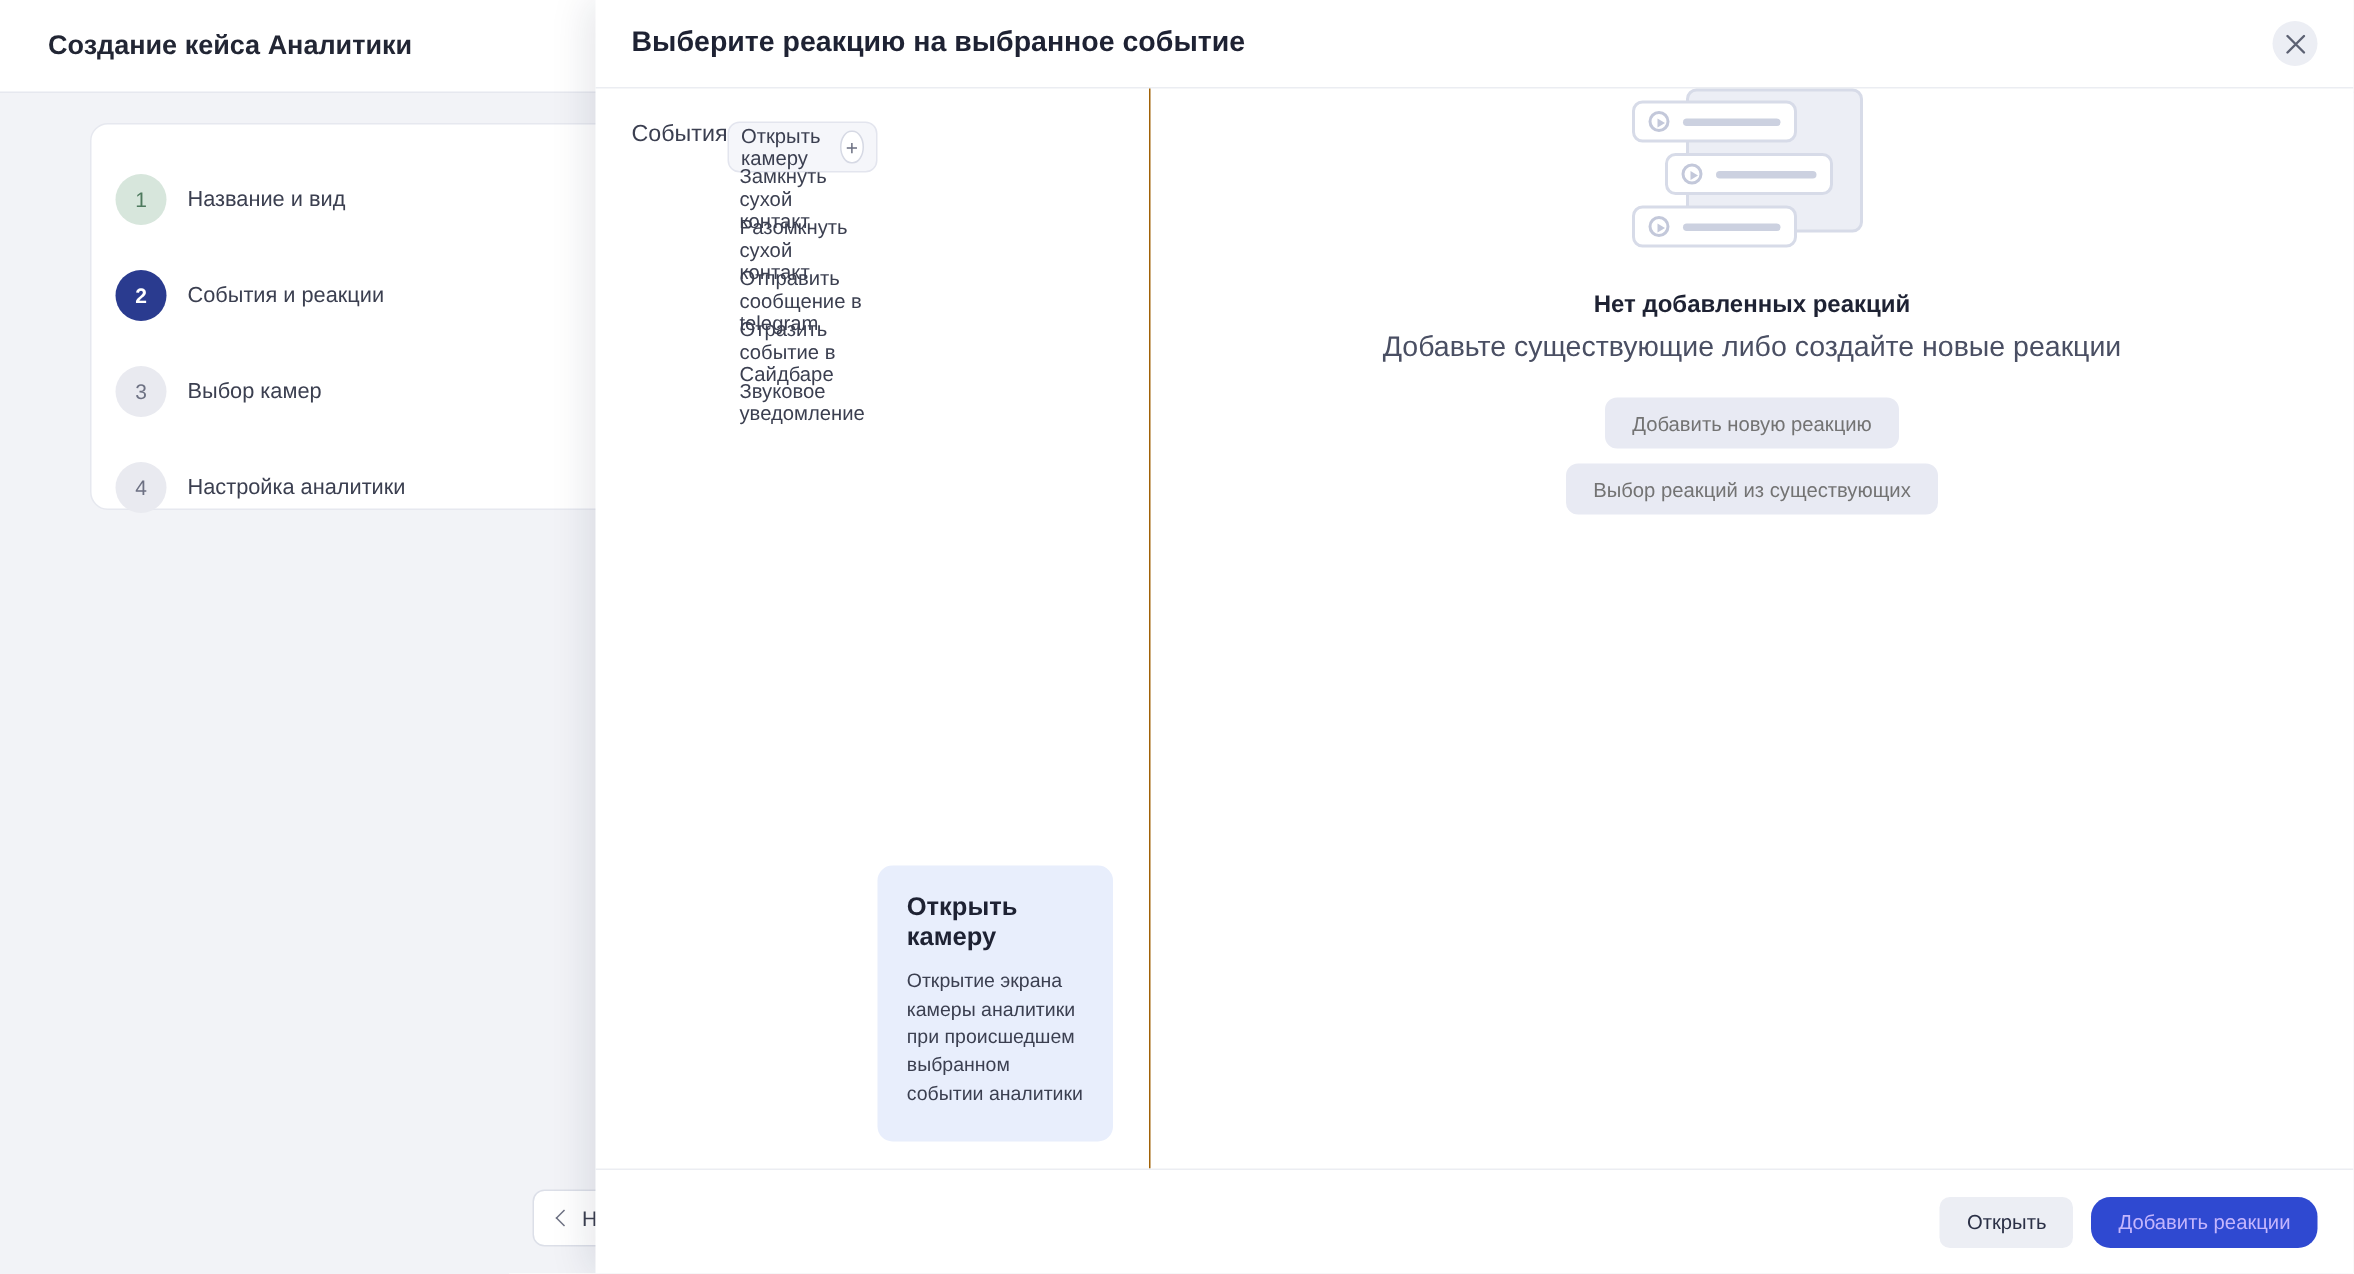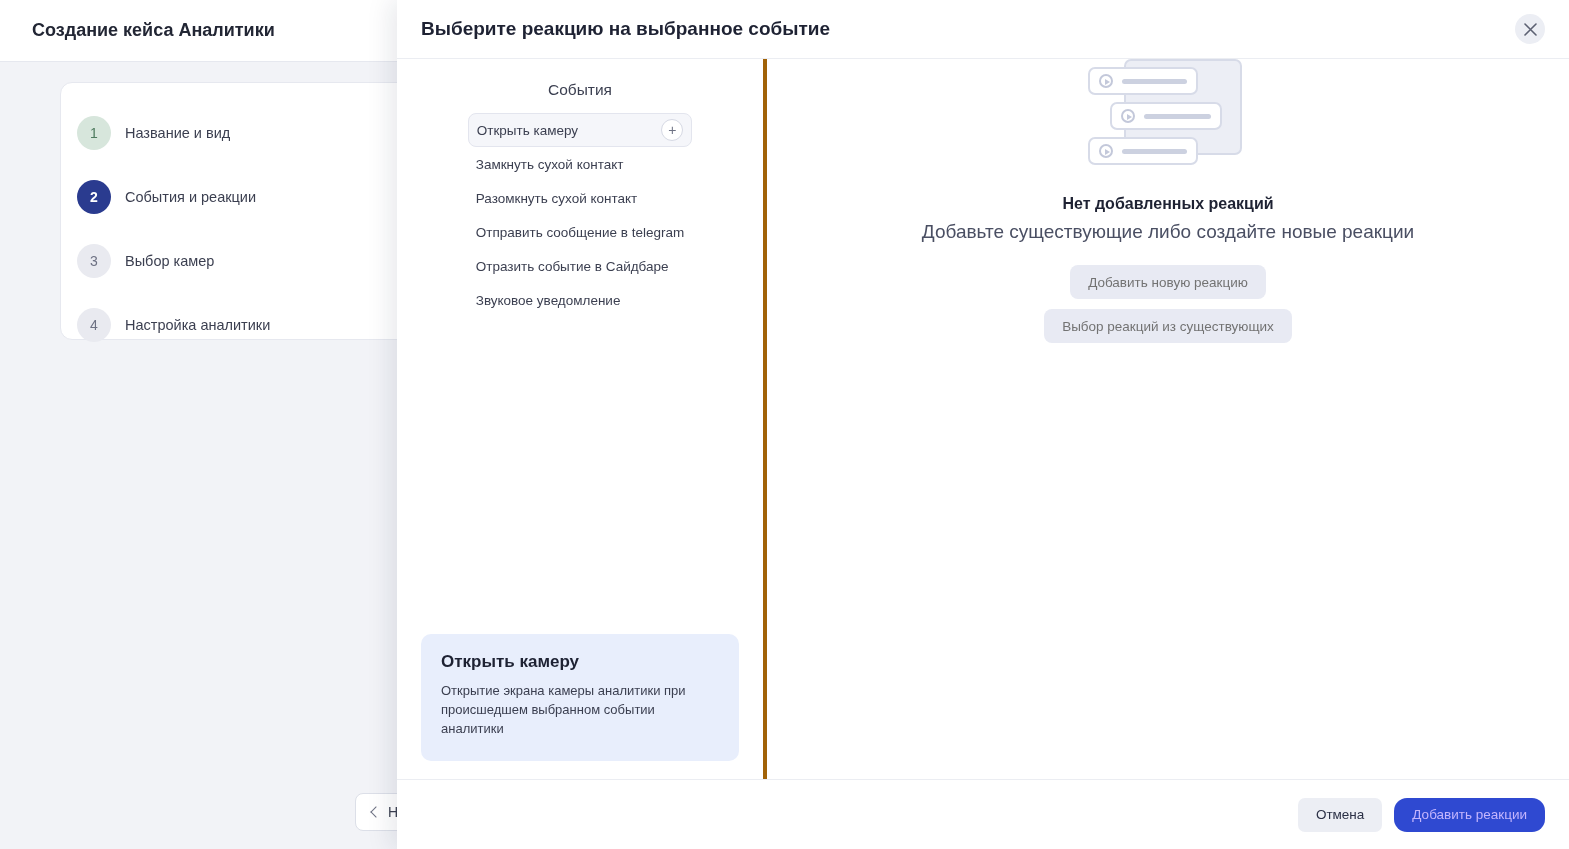--- a/index.html
+++ b/index.html
@@ -149,25 +149,24 @@
   .modal-body {
     flex: 1 1 auto;
     display: flex;
     min-height: 0;
   }
 
   
   .events-col {
     width: 370px;
     flex: 0 0 370px;
-    border-right: 4px solid #a16207;
+    border-right: 1px solid #a16207;
     padding: 22px 24px 18px 24px;
     display: flex;
-    flex-direction: column;
-    align-items: center;
+    flex-direction: row;
   }
   .events-title {
     font-size: 15.5px;
     color: #3b3f50;
     margin-bottom: 14px;
   }
   .events-list {
     display: flex;
     flex-direction: column;
   }
@@ -441,19 +440,19 @@
         <div class="empty-title">Нет добавленных реакций</div>
         <div class="empty-sub">Добавьте существующие либо создайте новые реакции</div>
 
         <button class="pill-btn">Добавить новую реакцию</button>
         <button class="pill-btn">Выбор реакций из существующих</button>
       </div>
 
     </div>
 
     <div class="modal-footer">
-      <button class="btn-secondary">Отмена</button>
+      <button class="btn-secondary">Открыть</button>
       <button class="btn-primary">Добавить реакции</button>
     </div>
 
   </div>
 
 </div>
 
 </body></html>

